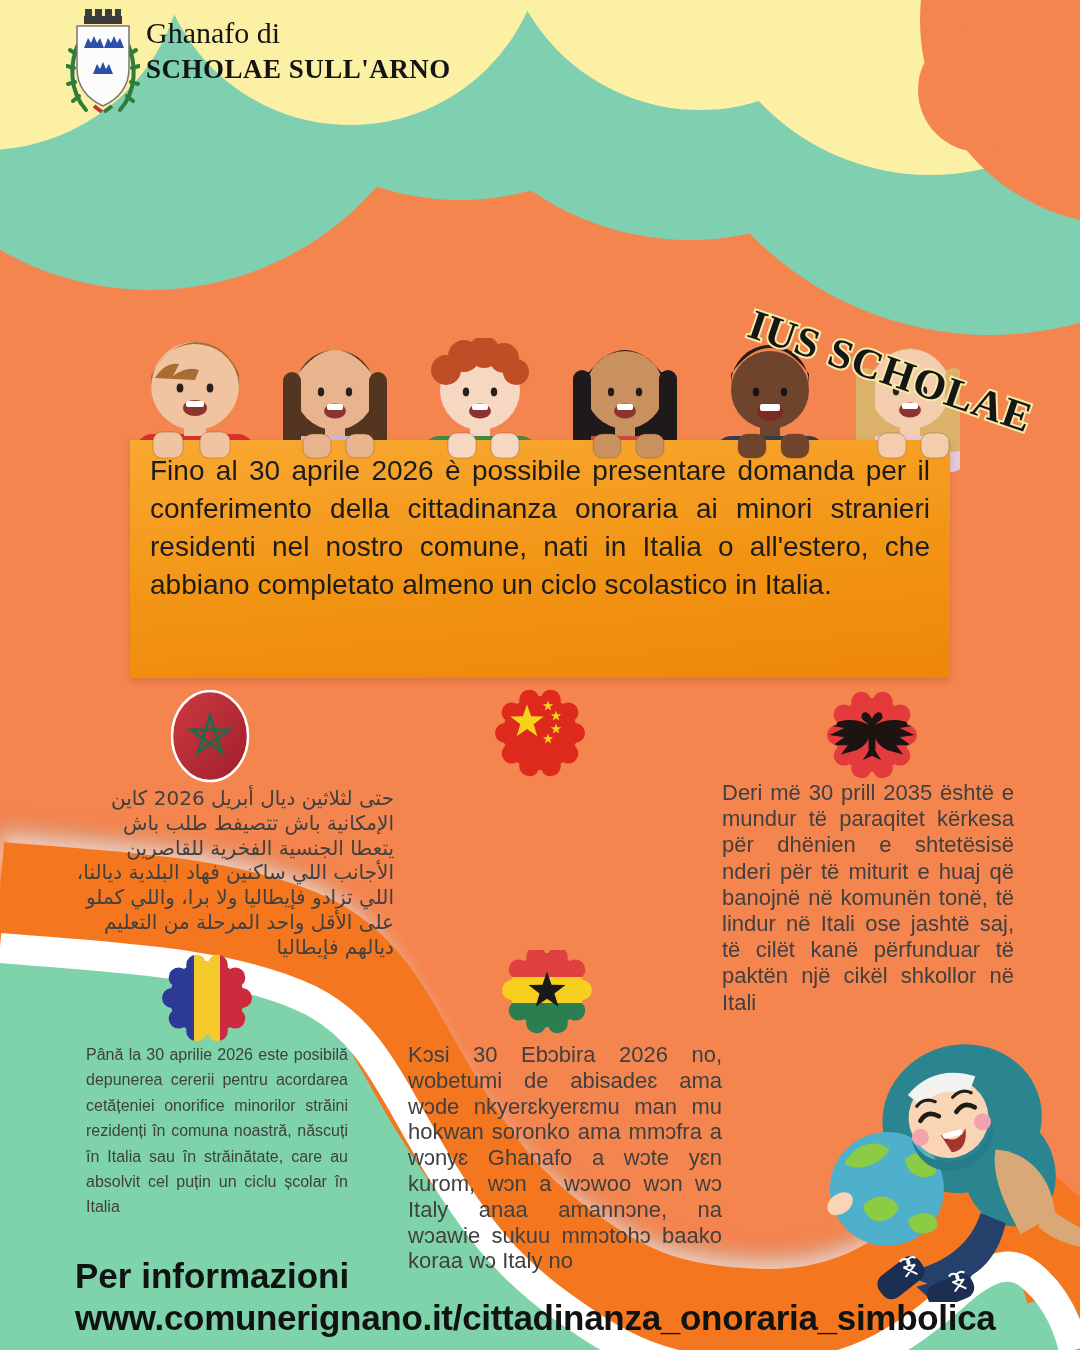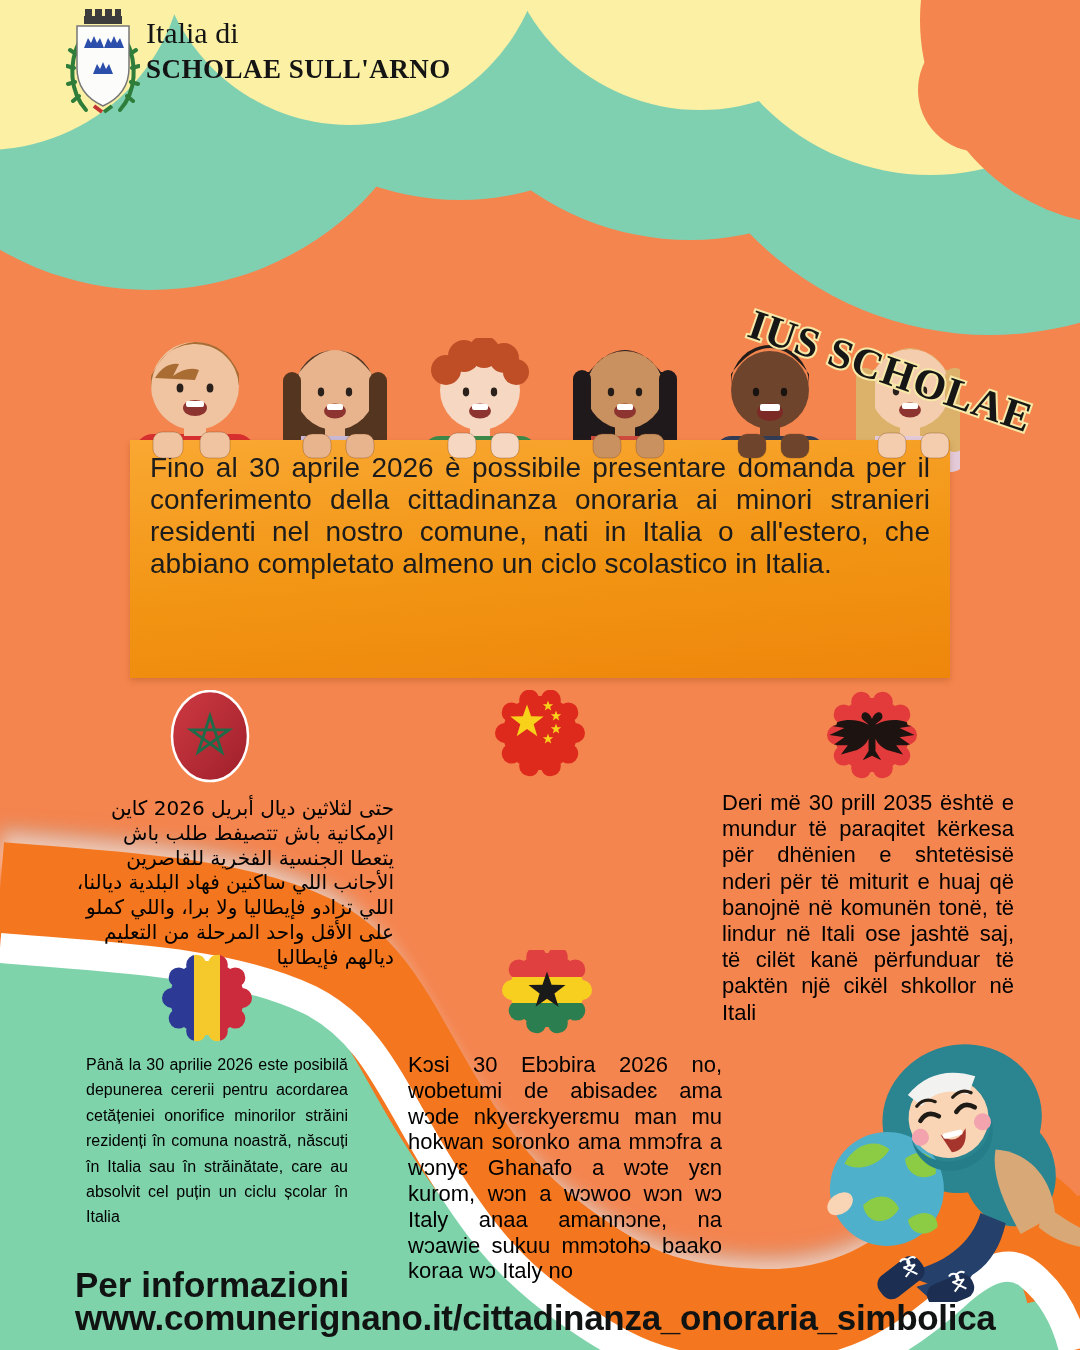--- a/index.html
+++ b/index.html
@@ -27,47 +27,47 @@
   #title .tline span{display:inline-block;transform:scaleX(.94);}
   #ius-badge{left:758px;top:300px;z-index:6;transform:rotate(19deg);
     transform-origin:left top;font-family:"Liberation Serif",serif;font-weight:bold;
     font-size:42px;color:#161616;-webkit-text-stroke:4px #F7E9A8;paint-order:stroke fill;
     letter-spacing:1px;white-space:nowrap;}
 
   
   #banner{left:130px;top:440px;width:820px;height:238px;z-index:3;
     background:linear-gradient(175deg,#F9A832 0%,#F29413 55%,#EE860B 100%);
     box-shadow:0 3px 6px rgba(120,60,0,.25);}
-  #banner-text{padding:12px 20px 0 20px;font-size:28px;line-height:32px;
+  #banner-text{padding:12px 20px 0 20px;font-size:28px;line-height:38px;
     text-align:justify;color:#1c1c1c;}
 
   #kids,#hands{z-index:2;pointer-events:none;}
   #hands{z-index:4;}
 
   
   #wave{left:0;top:0;z-index:1;pointer-events:none;}
 
   
   .flagrow{left:0;z-index:6;pointer-events:none;}
 
   
-  .tblock{z-index:6;color:#000000;margin-top:10px;}
+  .tblock{z-index:6;color:#404040;}
   #txt-ar{left:76px;top:786px;width:318px;direction:rtl;text-align:right;
     font-family:"DejaVu Sans",sans-serif;font-size:20px;line-height:24.8px;}
   #txt-zh{left:398px;top:786px;width:306px;font-size:21.5px;line-height:26.5px;
     text-align:justify;font-family:"Liberation Sans","DejaVu Sans",sans-serif;}
   #txt-sq{left:722px;top:780px;width:292px;font-size:22px;line-height:26.2px;text-align:justify;}
   #txt-ro{left:86px;top:1042px;width:262px;font-size:16px;line-height:25.4px;text-align:justify;}
   #txt-tw{left:408px;top:1042px;width:314px;font-size:22px;line-height:25.8px;text-align:justify;}
 
   
   #girl{left:780px;top:1022px;z-index:6;pointer-events:none;}
 
   
-  #footer-label{left:75px;top:1256px;z-index:7;font-size:35px;font-weight:bold;color:#101311;margin-top:9px;}
+  #footer-label{left:75px;top:1256px;z-index:7;font-size:35px;font-weight:bold;color:#101311;}
   #footer-url{left:75px;top:1298px;z-index:7;font-size:35px;font-weight:bold;color:#101311;letter-spacing:-.3px;}
 </style>
 </head>
 <body>
 
 <div id="poster">
 
   <svg id="wave" class="abs" width="1080" height="1350" viewBox="0 0 1080 1350">
     <defs>
         <filter id="soft" x="-20%" y="-20%" width="140%" height="140%">
@@ -138,21 +138,21 @@
     <g fill="#2b4faa">
       <path d="M18,42 l4,-10 3,5 3,-7 3,7 3,-5 4,10 z"></path>
       <path d="M36,42 l4,-10 3,5 3,-7 3,7 3,-5 4,10 z" transform="translate(2,0)"></path>
       <path d="M27,68 l4,-10 3,5 3,-7 3,7 3,-5 4,10 z"></path>
     </g>
     <g>
       <path d="M28,100 l8,6" stroke="#c23434" stroke-width="4"></path>
       <path d="M46,100 l-8,6" stroke="#2e7d3a" stroke-width="4"></path>
     </g>
   </svg>
-  <div id="muni-prefix" class="abs">Italia di</div>
+  <div id="muni-prefix" class="abs">Ghanafo di</div>
   <div id="muni-name" class="abs">SCHOLAE SULL'ARNO</div>
 
   <div id="ius-badge" class="abs">IUS SCHOLAE</div>
 
   <svg id="kids" class="abs" style="left:120px;top:338px" width="840" height="134" viewBox="0 0 840 134">
 
     <g transform="translate(75,0)">
       <rect x="-60" y="96" width="120" height="38" rx="18" fill="#d8302f"></rect>
       <rect x="-11" y="80" width="22" height="18" fill="#f0c4a0"></rect>
       <circle cx="0" cy="48" r="44" fill="#f0c4a0"></circle>

